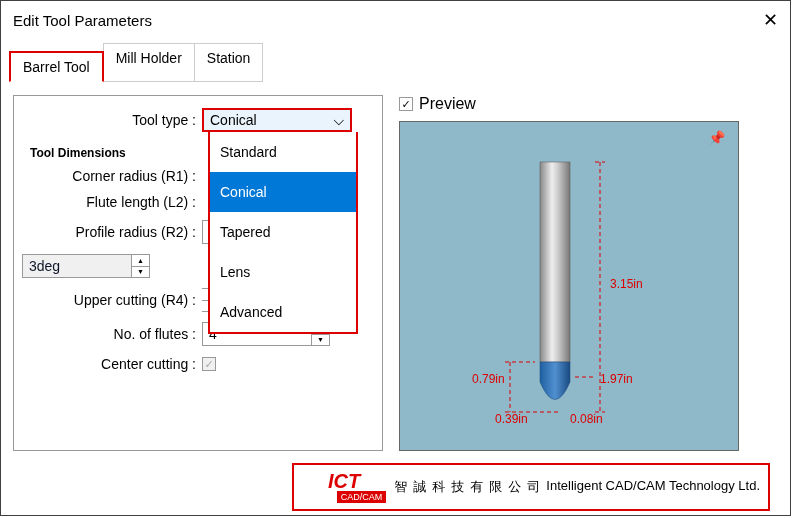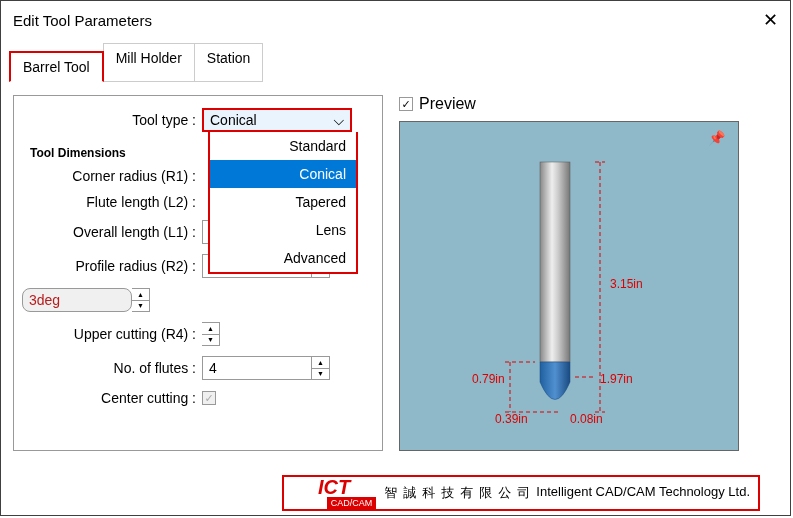--- a/index.html
+++ b/index.html
@@ -11,36 +11,36 @@
 .tabs { display: flex; padding: 4px 8px; border-bottom: 1px solid transparent; }
 .tab { padding: 6px 12px; font-size: 14px; border: 1px solid #ccc; background: #fff; cursor: pointer; margin-right: -1px; }
 .tab.active { border: 2px solid #d00; border-bottom: 1px solid #fff; position: relative; z-index: 2; margin-top: 8px; }
 .content { display: flex; padding: 8px 12px; gap: 16px; }
 .left-panel { flex: 0 0 370px; border: 1px solid #999; padding: 12px 8px 8px 8px; position: relative; }
 .row { display: flex; align-items: center; margin-bottom: 10px; position: relative; }
 .row-label { flex: 0 0 180px; text-align: right; padding-right: 6px; font-size: 14px; }
 .row-input { display: flex; align-items: center; }
 .dropdown { width: 150px; height: 24px; border: 2px solid #d00; display: flex; align-items: center; justify-content: space-between; padding: 0 6px; font-size: 14px; background: #eaf4fc; cursor: pointer; }
 .dropdown-options { position: absolute; top: 24px; left: 186px; width: 150px; border: 2px solid #d00; border-top: none; background: #fff; z-index: 10; }
-.option { padding: 6px 10px; font-size: 14px; cursor: pointer; text-align: right; }
+.option { padding: 12px 10px; font-size: 14px; cursor: pointer; }
 .option.selected { background: #0078d7; color: #fff; }
 .section-header { font-weight: bold; font-size: 12px; padding: 4px 0 8px 8px; }
 .num-input { width: 110px; height: 24px; border: 1px solid #999; padding: 0 6px; font-size: 14px; background: #fff; }
-.num-input.disabled { background: #f0f0f0; color: #b91c1c; border-radius: 8px; }
+.num-input.disabled { background: #f0f0f0; color: #0f172a; }
 .spinner { width: 18px; height: 24px; border: 1px solid #999; border-left: none; display: flex; flex-direction: column; }
 .spinner div { flex: 1; display: flex; align-items: center; justify-content: center; font-size: 7px; cursor: pointer; border-bottom: 1px solid #999; }
 .spinner div:last-child { border-bottom: none; }
 .checkbox { width: 14px; height: 14px; border: 1px solid #999; display: inline-flex; align-items: center; justify-content: center; font-size: 11px; }
 .checkbox.disabled { background: #f0f0f0; color: #aaa; }
 .right-panel { flex: 1; }
 .preview-row { display: flex; align-items: center; gap: 6px; margin-bottom: 8px; }
 .preview-box { width: 340px; height: 330px; background: #8fb8c8; border: 1px solid #666; position: relative; }
 .tool-svg { position: absolute; top: 0; left: 0; }
 .pin-icon { position: absolute; top: 8px; right: 12px; font-size: 14px; }
-.logo-box { position: absolute; bottom: 4px; right: 30px; background: #fff; border: 2px solid #d00; padding: 0 8px; display: flex; align-items: center; gap: 8px; z-index: 20; text-align: right; }
+.logo-box { position: absolute; bottom: 4px; right: 20px; background: #fff; border: 2px solid #d00; padding: 6px 8px; display: flex; align-items: center; gap: 8px; z-index: 20; text-align: right; }
 .logo-left { display: flex; flex-direction: column; align-items: center; }
 .logo-ict { color: #d00; font-weight: bold; font-style: italic; font-size: 20px; line-height: 1; }
 .logo-sub { background: #d00; color: #fff; font-size: 9px; padding: 1px 4px; margin-left: 35px; }
 .logo-text { display: flex; flex-direction: row; font-size: 13px; }
 .logo-cn { letter-spacing: 6px; }
 .dim-label { position: absolute; color: #d00; font-size: 12px; font-family: sans-serif; }
 </style>
 </head>
 <body>
 
@@ -76,30 +76,20 @@
 
       <div class="section-header">Tool Dimensions</div>
 
       <div class="row">
         <div class="row-label">Corner radius (R1) :</div>
       </div>
       <div class="row">
         <div class="row-label">Flute length (L2) :</div>
       </div>
 
-      <div class="row">
-        <div class="row-label">Overall length (L1) :</div>
-        <div class="row-input">
-          <input class="num-input" value="3.15in" style="">
-          <div class="spinner">
-              <div>▲</div>
-              <div>▼</div>
-            </div>
-        </div>
-      </div>
 
       <div class="row">
         <div class="row-label">Profile radius (R2) :</div>
         <div class="row-input">
           <input class="num-input" value="1.97in" style="">
           <div class="spinner">
               <div>▲</div>
               <div>▼</div>
             </div>
         </div>

